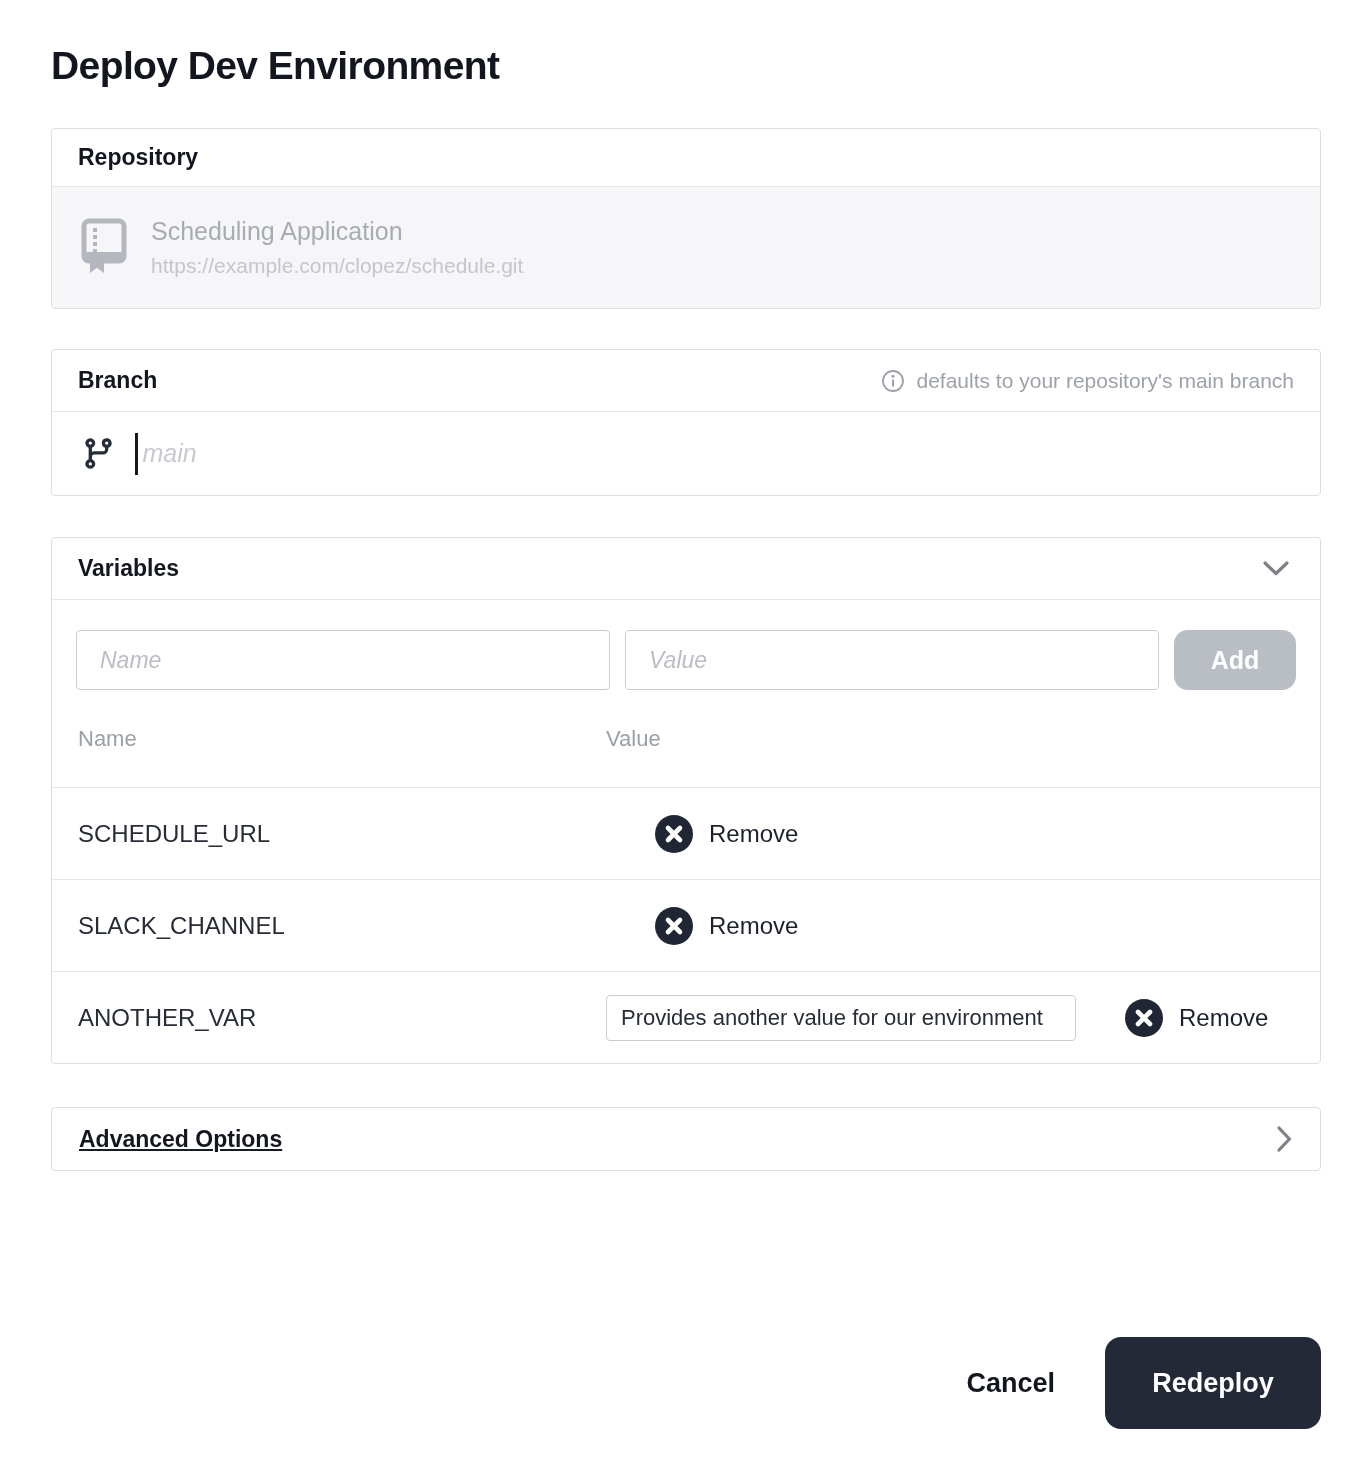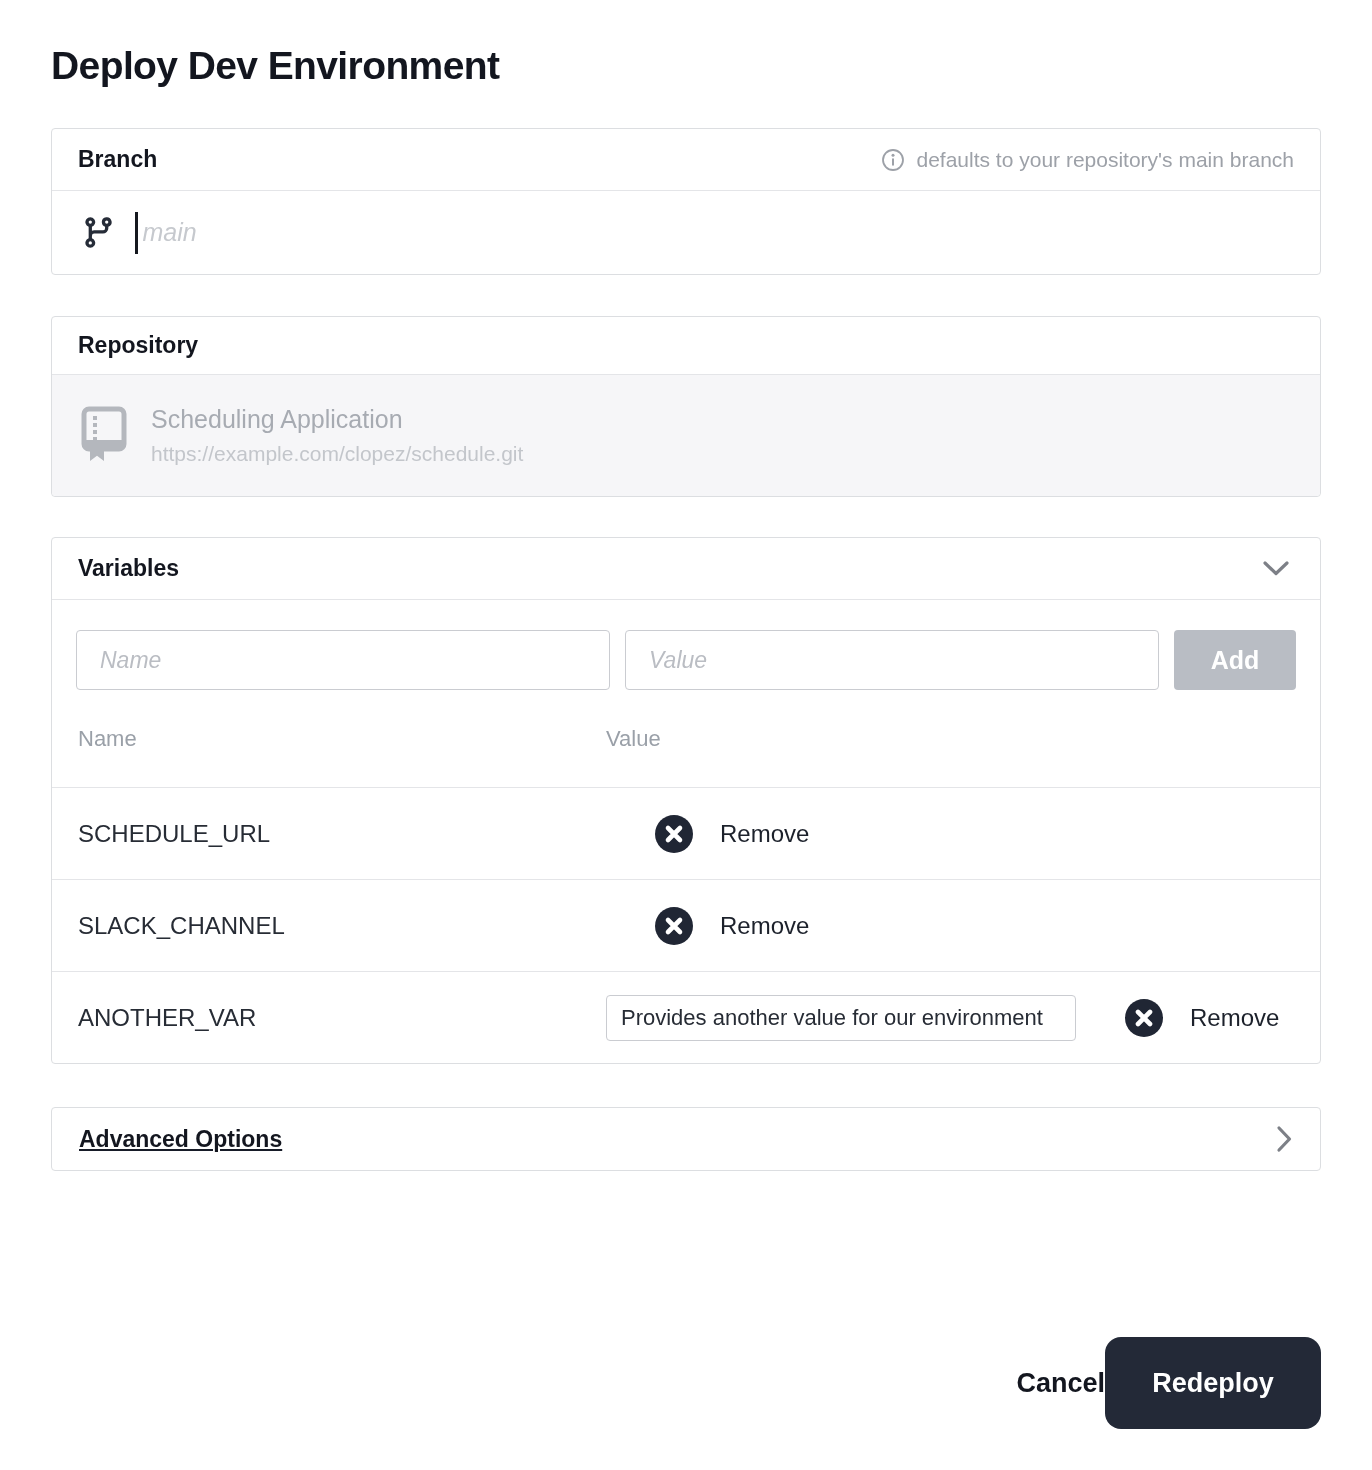--- a/index.html
+++ b/index.html
@@ -29,43 +29,66 @@
   .branch-input { border: none; outline: none; font-size: 25px; color: #272c35; width: 600px; background: transparent; }
   .branch-input::placeholder { color: #c6c9ce; font-style: italic; }
 
   
   .card-vars { margin-bottom: 43px; }
   .card-vars .card-header { height: 62px; gap: 27px; }
   .chevron-btn { background: none; border: none; display: flex; align-items: center; cursor: pointer; padding: 4px; }
   .var-inputs { display: flex; align-items: center; gap: 15px; padding: 30px 24px 0 24px; }
   .var-input { height: 60px; width: 535px; border: 1px solid #caccd1; border-radius: 4px; font-size: 23px; color: #272c35; padding: 0 23px; outline: none; font-family: "Liberation Sans", sans-serif; }
   .var-input::placeholder { color: #babdc3; font-style: italic; }
-  .add-btn { width: 122px; height: 60px; background: #b9bdc4; color: #ffffff; font-size: 25px; font-weight: 700; border: none; border-radius: 4px; font-family: "Liberation Sans", sans-serif; cursor: pointer; }
+  .add-btn { width: 122px; height: 60px; background: #b9bdc4; color: #ffffff; font-size: 25px; font-weight: 700; border: none; border-radius: 14px; font-family: "Liberation Sans", sans-serif; cursor: pointer; }
   .table-head { display: flex; align-items: center; height: 97px; padding: 0 26px; color: #9aa0a8; font-size: 22px; }
   .col-name { width: 528px; }
   .var-row { display: flex; align-items: center; height: 92px; padding: 0 26px; border-top: 1px solid #e4e5e8; }
   .row-name { width: 528px; font-size: 24px; color: #272c35; }
   .row-value-input { width: 470px; height: 46px; border: 1px solid #caccd1; border-radius: 4px; font-size: 22px; color: #272c35; padding: 0 14px; outline: none; font-family: "Liberation Sans", sans-serif; white-space: nowrap; overflow: hidden; }
-  .remove-btn { display: flex; align-items: center; gap: 27px; margin-left: 49px; background: none; border: none; cursor: pointer; font-family: "Liberation Sans", sans-serif; }
+  .remove-btn { display: flex; align-items: center; gap: 16px; margin-left: 49px; background: none; border: none; cursor: pointer; font-family: "Liberation Sans", sans-serif; }
   .remove-label { font-size: 24px; color: #1c212b; }
 
   
   .card-advanced { height: 64px; display: flex; align-items: center; justify-content: space-between; padding: 0 27px; cursor: pointer; text-decoration: underline; }
 
   
-  .actions { display: flex; align-items: center; justify-content: flex-end; margin-top: 166px; }
+  .actions { display: flex; align-items: center; justify-content: flex-end; gap: 50px; margin-top: 166px; }
   .cancel-btn { background: none; border: none; font-size: 27px; font-weight: 700; color: #13161f; cursor: pointer; font-family: "Liberation Sans", sans-serif; }
   .redeploy-btn { width: 216px; height: 92px; background: #232937; color: #fff; border: none; border-radius: 16px; font-size: 27px; font-weight: 700; cursor: pointer; font-family: "Liberation Sans", sans-serif; }
 </style>
 </head>
 <body>
 
 <div class="page">
 
   <h1 class="page-title">Deploy Dev Environment</h1>
+
+  <section class="card card-repo">
+    <div class="card-header">
+      <span class="section-label">Repository</span>
+    </div>
+    <div class="repo-body">
+      <span class="repo-icon">
+        <svg width="46" height="55" viewBox="0 0 46 55">
+          <rect x="3" y="3" width="40" height="40" rx="5" fill="none" stroke="#b4b7bd" stroke-width="5"></rect>
+          <rect x="5" y="34" width="36" height="9" fill="#b4b7bd"></rect>
+          <rect x="12" y="10" width="4" height="4" fill="#b4b7bd"></rect>
+          <rect x="12" y="17" width="4" height="4" fill="#b4b7bd"></rect>
+          <rect x="12" y="24" width="4" height="4" fill="#b4b7bd"></rect>
+          <rect x="12" y="31" width="4" height="4" fill="#b4b7bd"></rect>
+          <path d="M9 42h14v13l-7-5.2-7 5.2z" fill="#b4b7bd"></path>
+        </svg>
+      </span>
+      <span class="repo-text">
+        <div class="repo-name">Scheduling Application</div>
+        <div class="repo-url">https://example.com/clopez/schedule.git</div>
+      </span>
+    </div>
+  </section>
 
   <section class="card card-branch">
     <div class="card-header">
       <span class="section-label">Branch</span>
       <span class="branch-hint">
         <span style="display:flex;">
           <svg width="24" height="24" viewBox="0 0 24 24">
             <circle cx="12" cy="12" r="10" fill="none" stroke="#9da1a8" stroke-width="1.8"></circle>
             <circle cx="12" cy="7.2" r="1.5" fill="#9da1a8"></circle>
             <rect x="11" y="10.3" width="2" height="7.5" rx="1" fill="#9da1a8"></rect>
@@ -75,43 +98,20 @@
       </span>
     </div>
     <div class="branch-body">
       <span class="git-icon">
         <svg width="35" height="35" viewBox="0 0 16 16" fill="#262c38">
           <path d="M9.5 3.25a2.25 2.25 0 1 1 3 2.122V6A2.5 2.5 0 0 1 10 8.5H6a1 1 0 0 0-1 1v1.128a2.251 2.251 0 1 1-1.5 0V5.372a2.25 2.25 0 1 1 1.5 0v1.836A2.493 2.493 0 0 1 6 7h4a1 1 0 0 0 1-1v-.628a2.25 2.25 0 0 1-1.5-2.122Zm-6 0a.75.75 0 1 0 1.5 0 .75.75 0 0 0-1.5 0Zm8.25-.75a.75.75 0 1 0 0 1.5.75.75 0 0 0 0-1.5ZM4.25 12a.75.75 0 1 0 0 1.5.75.75 0 0 0 0-1.5Z"></path>
         </svg>
       </span>
       <span class="caret"></span>
       <input class="branch-input" type="text" placeholder="main" style="">
-    </div>
-  </section>
-
-  <section class="card card-repo">
-    <div class="card-header">
-      <span class="section-label">Repository</span>
-    </div>
-    <div class="repo-body">
-      <span class="repo-icon">
-        <svg width="46" height="55" viewBox="0 0 46 55">
-          <rect x="3" y="3" width="40" height="40" rx="5" fill="none" stroke="#b4b7bd" stroke-width="5"></rect>
-          <rect x="5" y="34" width="36" height="9" fill="#b4b7bd"></rect>
-          <rect x="12" y="10" width="4" height="4" fill="#b4b7bd"></rect>
-          <rect x="12" y="17" width="4" height="4" fill="#b4b7bd"></rect>
-          <rect x="12" y="24" width="4" height="4" fill="#b4b7bd"></rect>
-          <rect x="12" y="31" width="4" height="4" fill="#b4b7bd"></rect>
-          <path d="M9 42h14v13l-7-5.2-7 5.2z" fill="#b4b7bd"></path>
-        </svg>
-      </span>
-      <span class="repo-text">
-        <div class="repo-name">Scheduling Application</div>
-        <div class="repo-url">https://example.com/clopez/schedule.git</div>
-      </span>
     </div>
   </section>
 
   <section class="card card-vars">
     <div class="card-header">
       <span class="section-label">Variables</span>
       <button class="chevron-btn">
         <span style="display:flex;">
           <svg width="28" height="17" viewBox="0 0 28 17">
             <polyline points="3,3 14,13.5 25,3" fill="none" stroke="#7d8087" stroke-width="3.2" stroke-linecap="round" stroke-linejoin="round"></polyline>

